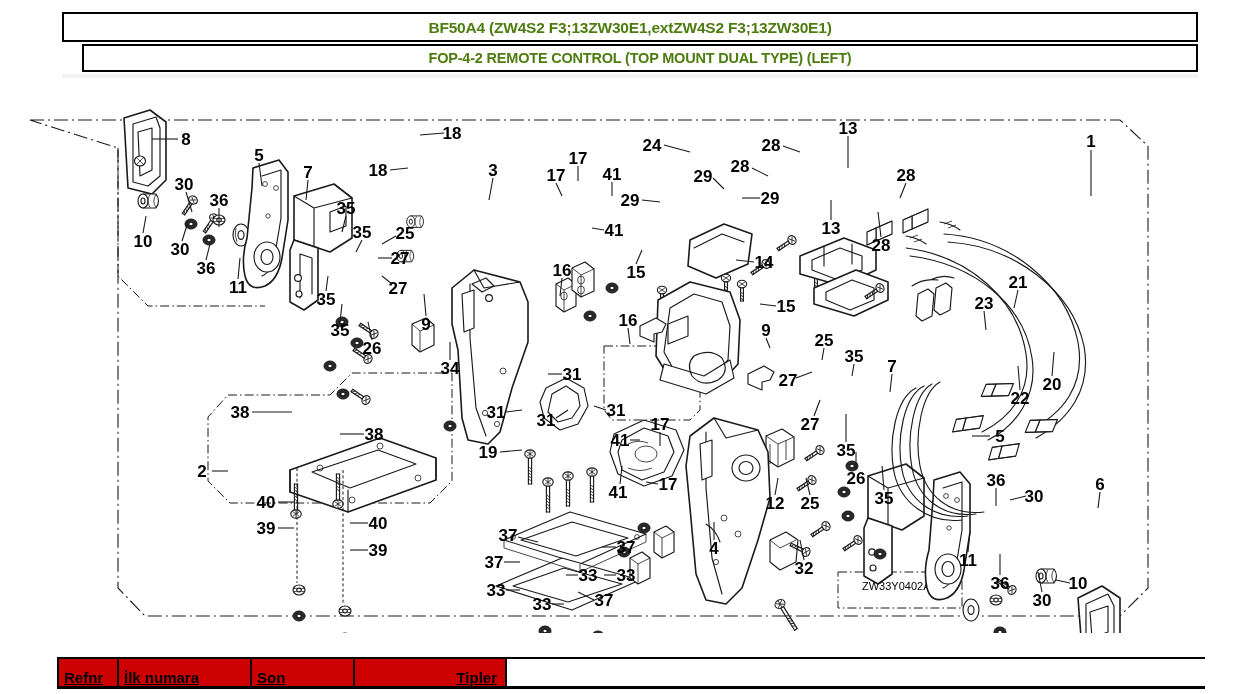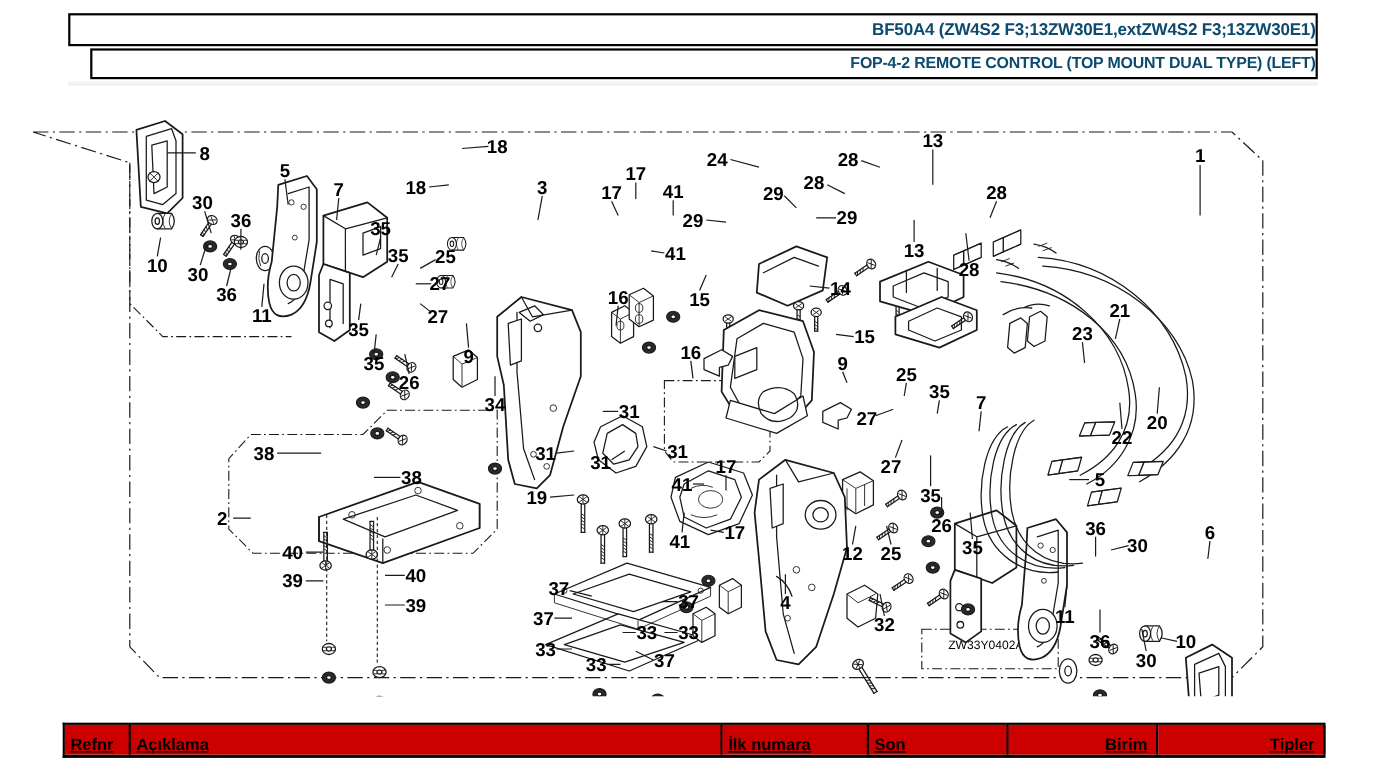--- a/index.html
+++ b/index.html
@@ -4,21 +4,21 @@
 <style>
   html,body{margin:0;padding:0;}
   body{
     width:1260px;height:694px;background:#ffffff;overflow:hidden;
     font-family:"Liberation Sans",sans-serif;position:relative;
   }
   
   #header-block{position:absolute;left:62px;top:12px;width:1136px;}
   .title-box{
     border:2px solid #000;background:#fff;
-    text-align:right;font-weight:bold;color:#0c4a6e;
+    text-align:center;font-weight:bold;color:#4d7c0f;
     box-sizing:border-box;
   }
   #title-model{height:30px;line-height:27px;font-size:15.5px;letter-spacing:-0.2px;}
   #title-section{height:28px;line-height:25px;font-size:14.5px;margin-top:2px;letter-spacing:-0.2px;margin-left:20px;}
   #header-shadow{position:absolute;left:62px;top:74px;width:1136px;height:4px;background:#f2f2f2;}
 
   
   #diagram-area{position:absolute;left:0;top:88px;width:1260px;height:545px;}
   #diagram-svg{display:block;}
 
@@ -34,21 +34,21 @@
     border-right:2px solid #000;height:100%;padding:0 5px;overflow:hidden;
     white-space:nowrap;
   }
   .th span{text-decoration:underline;text-underline-offset:1px;}
   .th.l{justify-content:flex-start;}
   .th.r{justify-content:flex-end;padding-right:8px;}
   .c-refnr{width:60px;}
   .c-partno{width:178px;}
   .c-desc{flex:1;}
   .c-first{width:133px;text-decoration:underline;}
-  .c-last{width:127px;text-decoration:underline;}
+  .c-last{width:103px;}
   .c-unit{width:136px;}
   .c-types{width:152px;border-right:2px solid #000;}
 </style>
 </head>
 <body>
 
 <div id="header-block">
   <div class="title-box" id="title-model">BF50A4 (ZW4S2 F3;13ZW30E1,extZW4S2 F3;13ZW30E1)</div>
   <div class="title-box" id="title-section">FOP-4-2 REMOTE CONTROL (TOP MOUNT DUAL TYPE) (LEFT)</div>
 </div>
@@ -796,28 +796,22 @@
           <text class="num" x="604" y="518" text-anchor="middle">37</text>
         </g>
       </g>
 </svg>
 </div>
 
 <div id="parts-table">
   <div class="th l c-refnr">
       <span>Refnr</span>
     </div>
-  <div class="th l c-desc">
-      <span>Açıklama</span>
-    </div>
   <div class="th l c-first">
       <span>İlk numara</span>
     </div>
   <div class="th l c-last">
       <span>Son</span>
     </div>
-  <div class="th r c-unit">
-      <span>Birim</span>
-    </div>
   <div class="th r c-types">
       <span>Tipler</span>
     </div>
 </div>
 
 </body></html>

